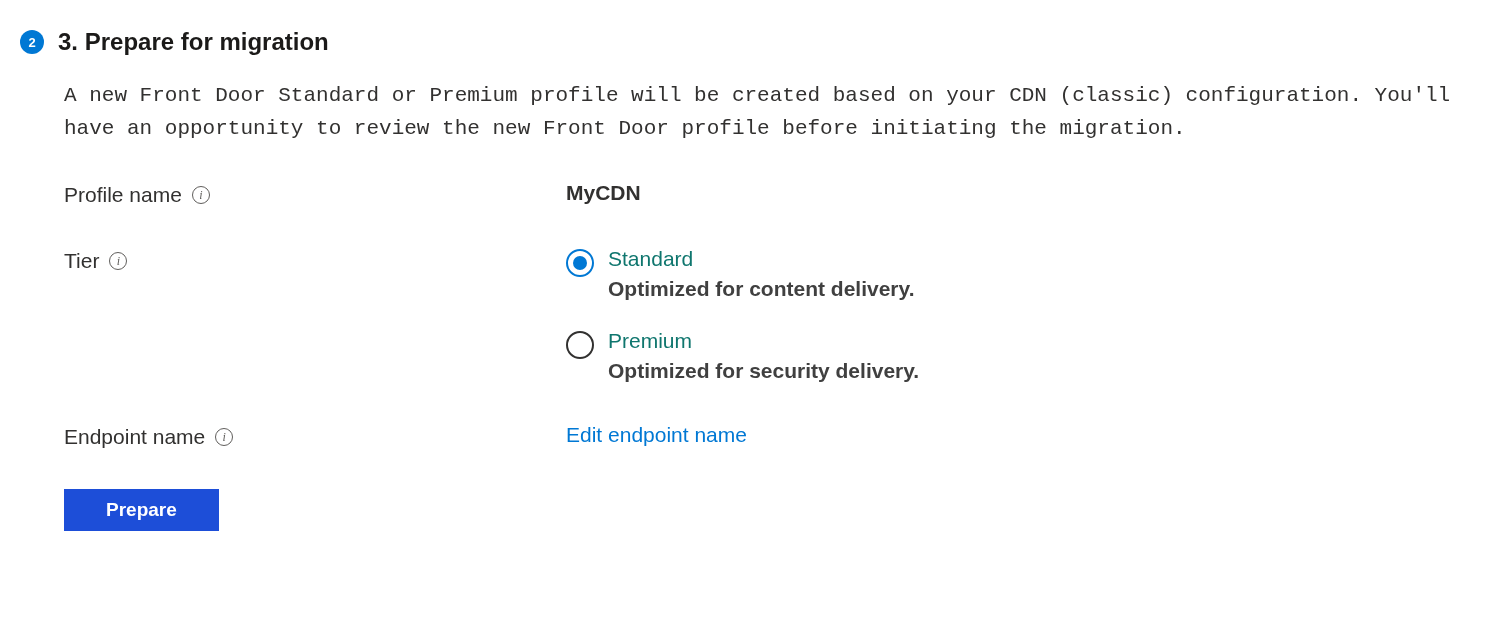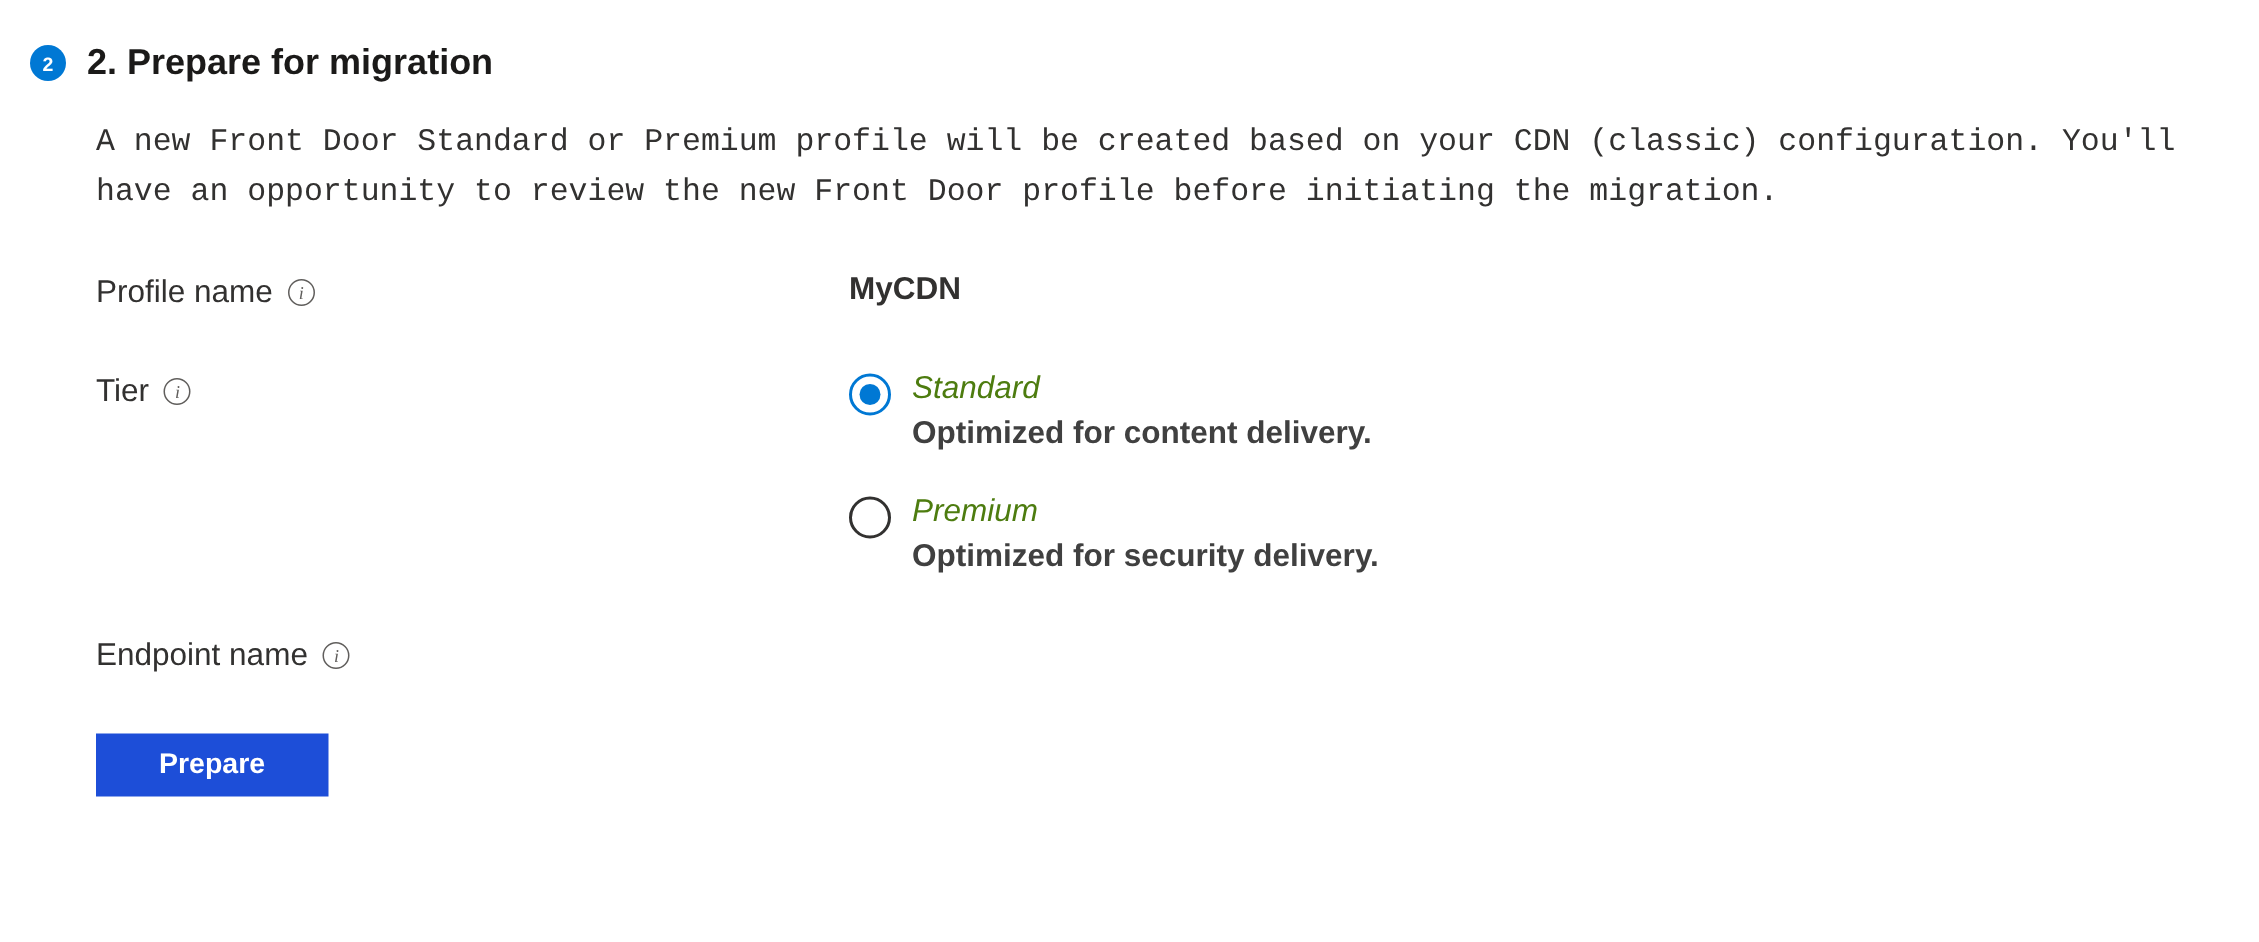--- a/index.html
+++ b/index.html
@@ -122,22 +122,21 @@
     .radio-circle.unselected {
       border: 2px solid #323130;
     }
     .radio-text {
       display: flex;
       flex-direction: column;
       gap: 6px;
     }
     .radio-label {
       font-size: 21px;
-      color: #4d7c0f;
-      font-style: italic;
+      color: #0f766e;
     }
     .radio-desc {
       font-size: 21px;
       color: #404040;
       font-weight: bold;
     }
     .link {
       font-size: 21px;
       color: #0078d4;
       cursor: pointer;
@@ -152,21 +151,21 @@
       padding: 10px 42px;
       cursor: pointer;
       font-family: inherit;
     }
   </style>
 </head>
 <body>
 
 <div class="section-header">
   <div class="step-badge">2</div>
-  <h2 class="section-title">2. Prepare for migration</h2>
+  <h2 class="section-title">3. Prepare for migration</h2>
 </div>
 
 <p class="section-description">A new Front Door Standard or Premium profile will be created based on your CDN (classic) configuration. You'll have an opportunity to review the new Front Door profile before initiating the migration.</p>
 
 <div class="form-area">
 
   <div class="form-row">
     <div class="form-label-col">
       <span class="form-label">Profile name</span>
       <span class="info-icon">i</span>
@@ -197,17 +196,20 @@
         </div>
       </div>
     </div>
   </div>
 
   <div class="form-row">
     <div class="form-label-col">
       <span class="form-label">Endpoint name</span>
       <span class="info-icon">i</span>
     </div>
+    <div class="form-value-col">
+      <a class="link">Edit endpoint name</a>
+    </div>
   </div>
 
   <button class="prepare-button">Prepare</button>
 
 </div>
 
 </body></html>

